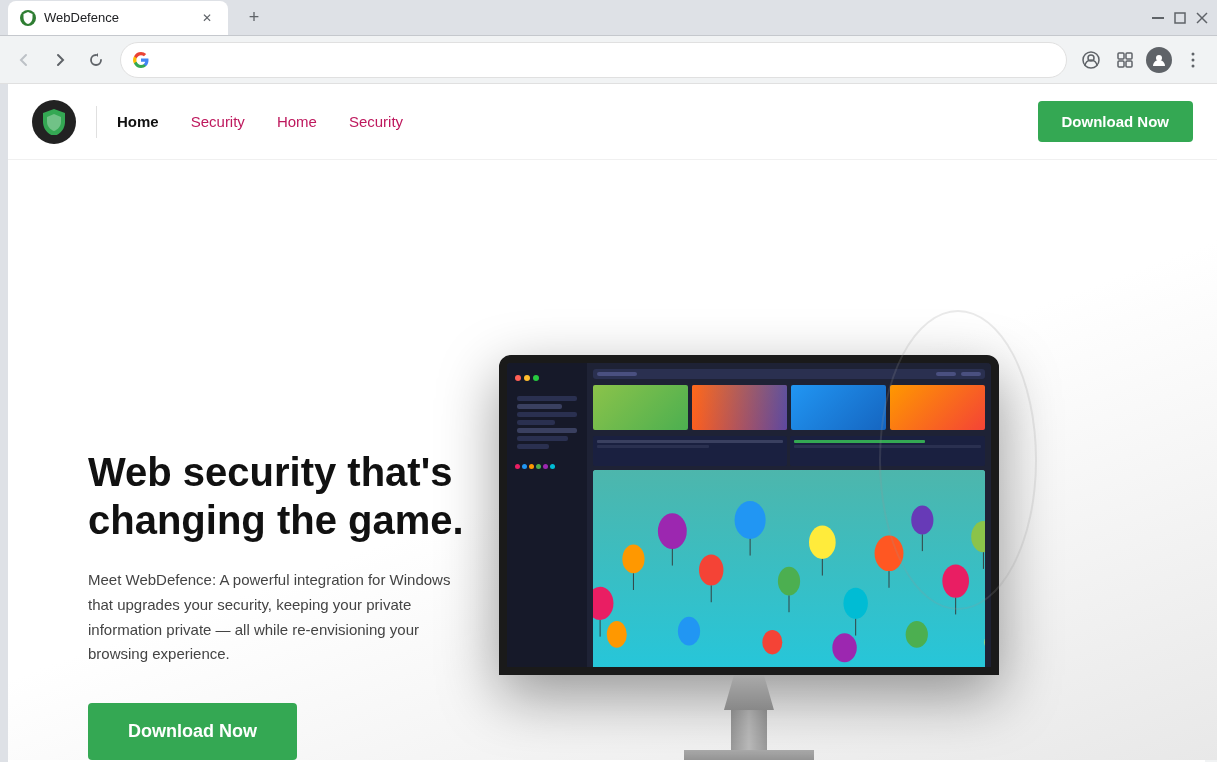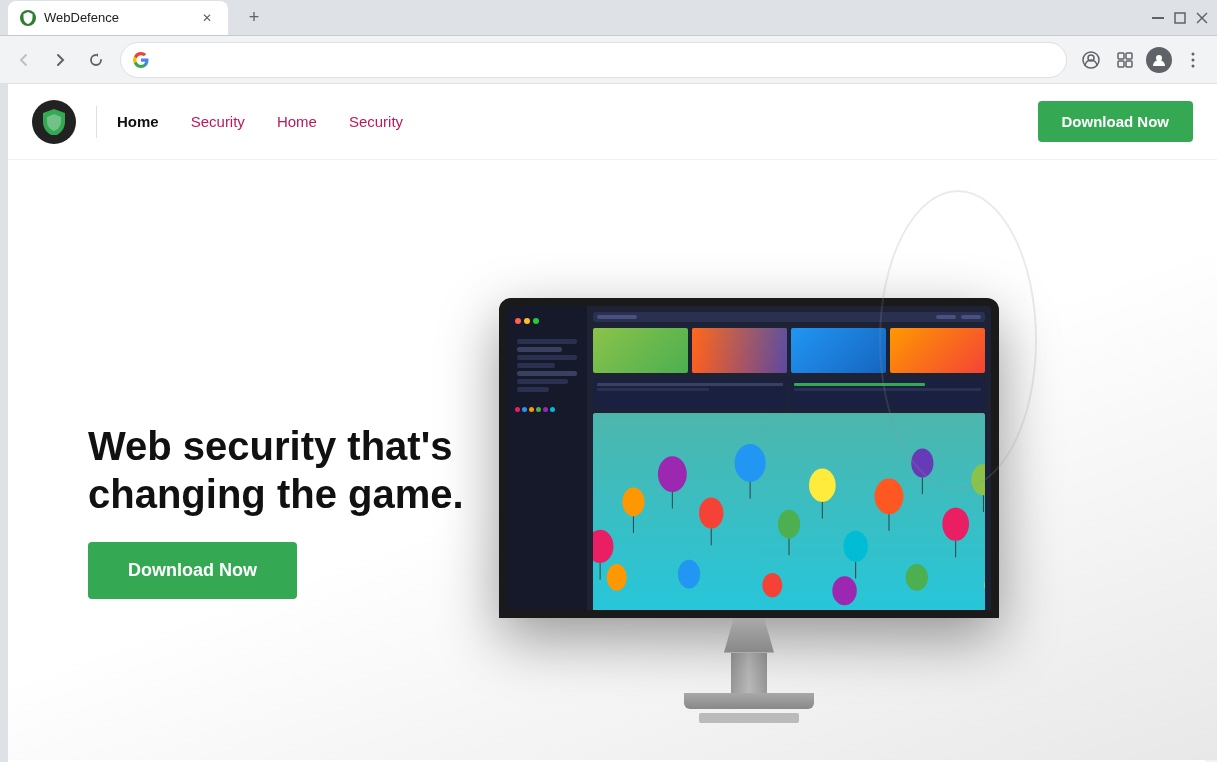--- a/index.html
+++ b/index.html
@@ -212,21 +212,21 @@
       font-weight: 600;
       cursor: pointer;
     }
 
     
     .hero-section {
       background: linear-gradient(160deg, #ffffff 0%, #ffffff 50%, #e8e8e8 100%);
       min-height: 600px;
       position: relative;
       display: flex;
-      align-items: center;
+      align-items: flex-end;
       padding: 60px 80px 0;
       overflow: hidden;
     }
 
     .hero-content {
       max-width: 520px;
       padding-top: 40px;
     }
 
     .hero-title {
@@ -494,20 +494,21 @@
         <a class="nav-link">Security</a>
       </div>
       <button class="nav-download-btn">Download Now</button>
     </nav>
 
     <div class="hero-section">
       <div class="bg-shape"></div>
 
       <div class="hero-content">
         <h1 class="hero-title">Web security that's changing the game.</h1>
+        <p class="hero-description">Meet WebDefence: A powerful integration for Windows that upgrades your security, keeping your private information private — all while re-envisioning your browsing experience.</p>
         <button class="hero-download-btn">Download Now</button>
       </div>
 
       <div class="monitor-container">
         <div class="monitor">
           <div class="monitor-screen">
             <div class="monitor-content">
 
               <div class="monitor-sidebar">
                 <div class="monitor-sidebar-dots">

